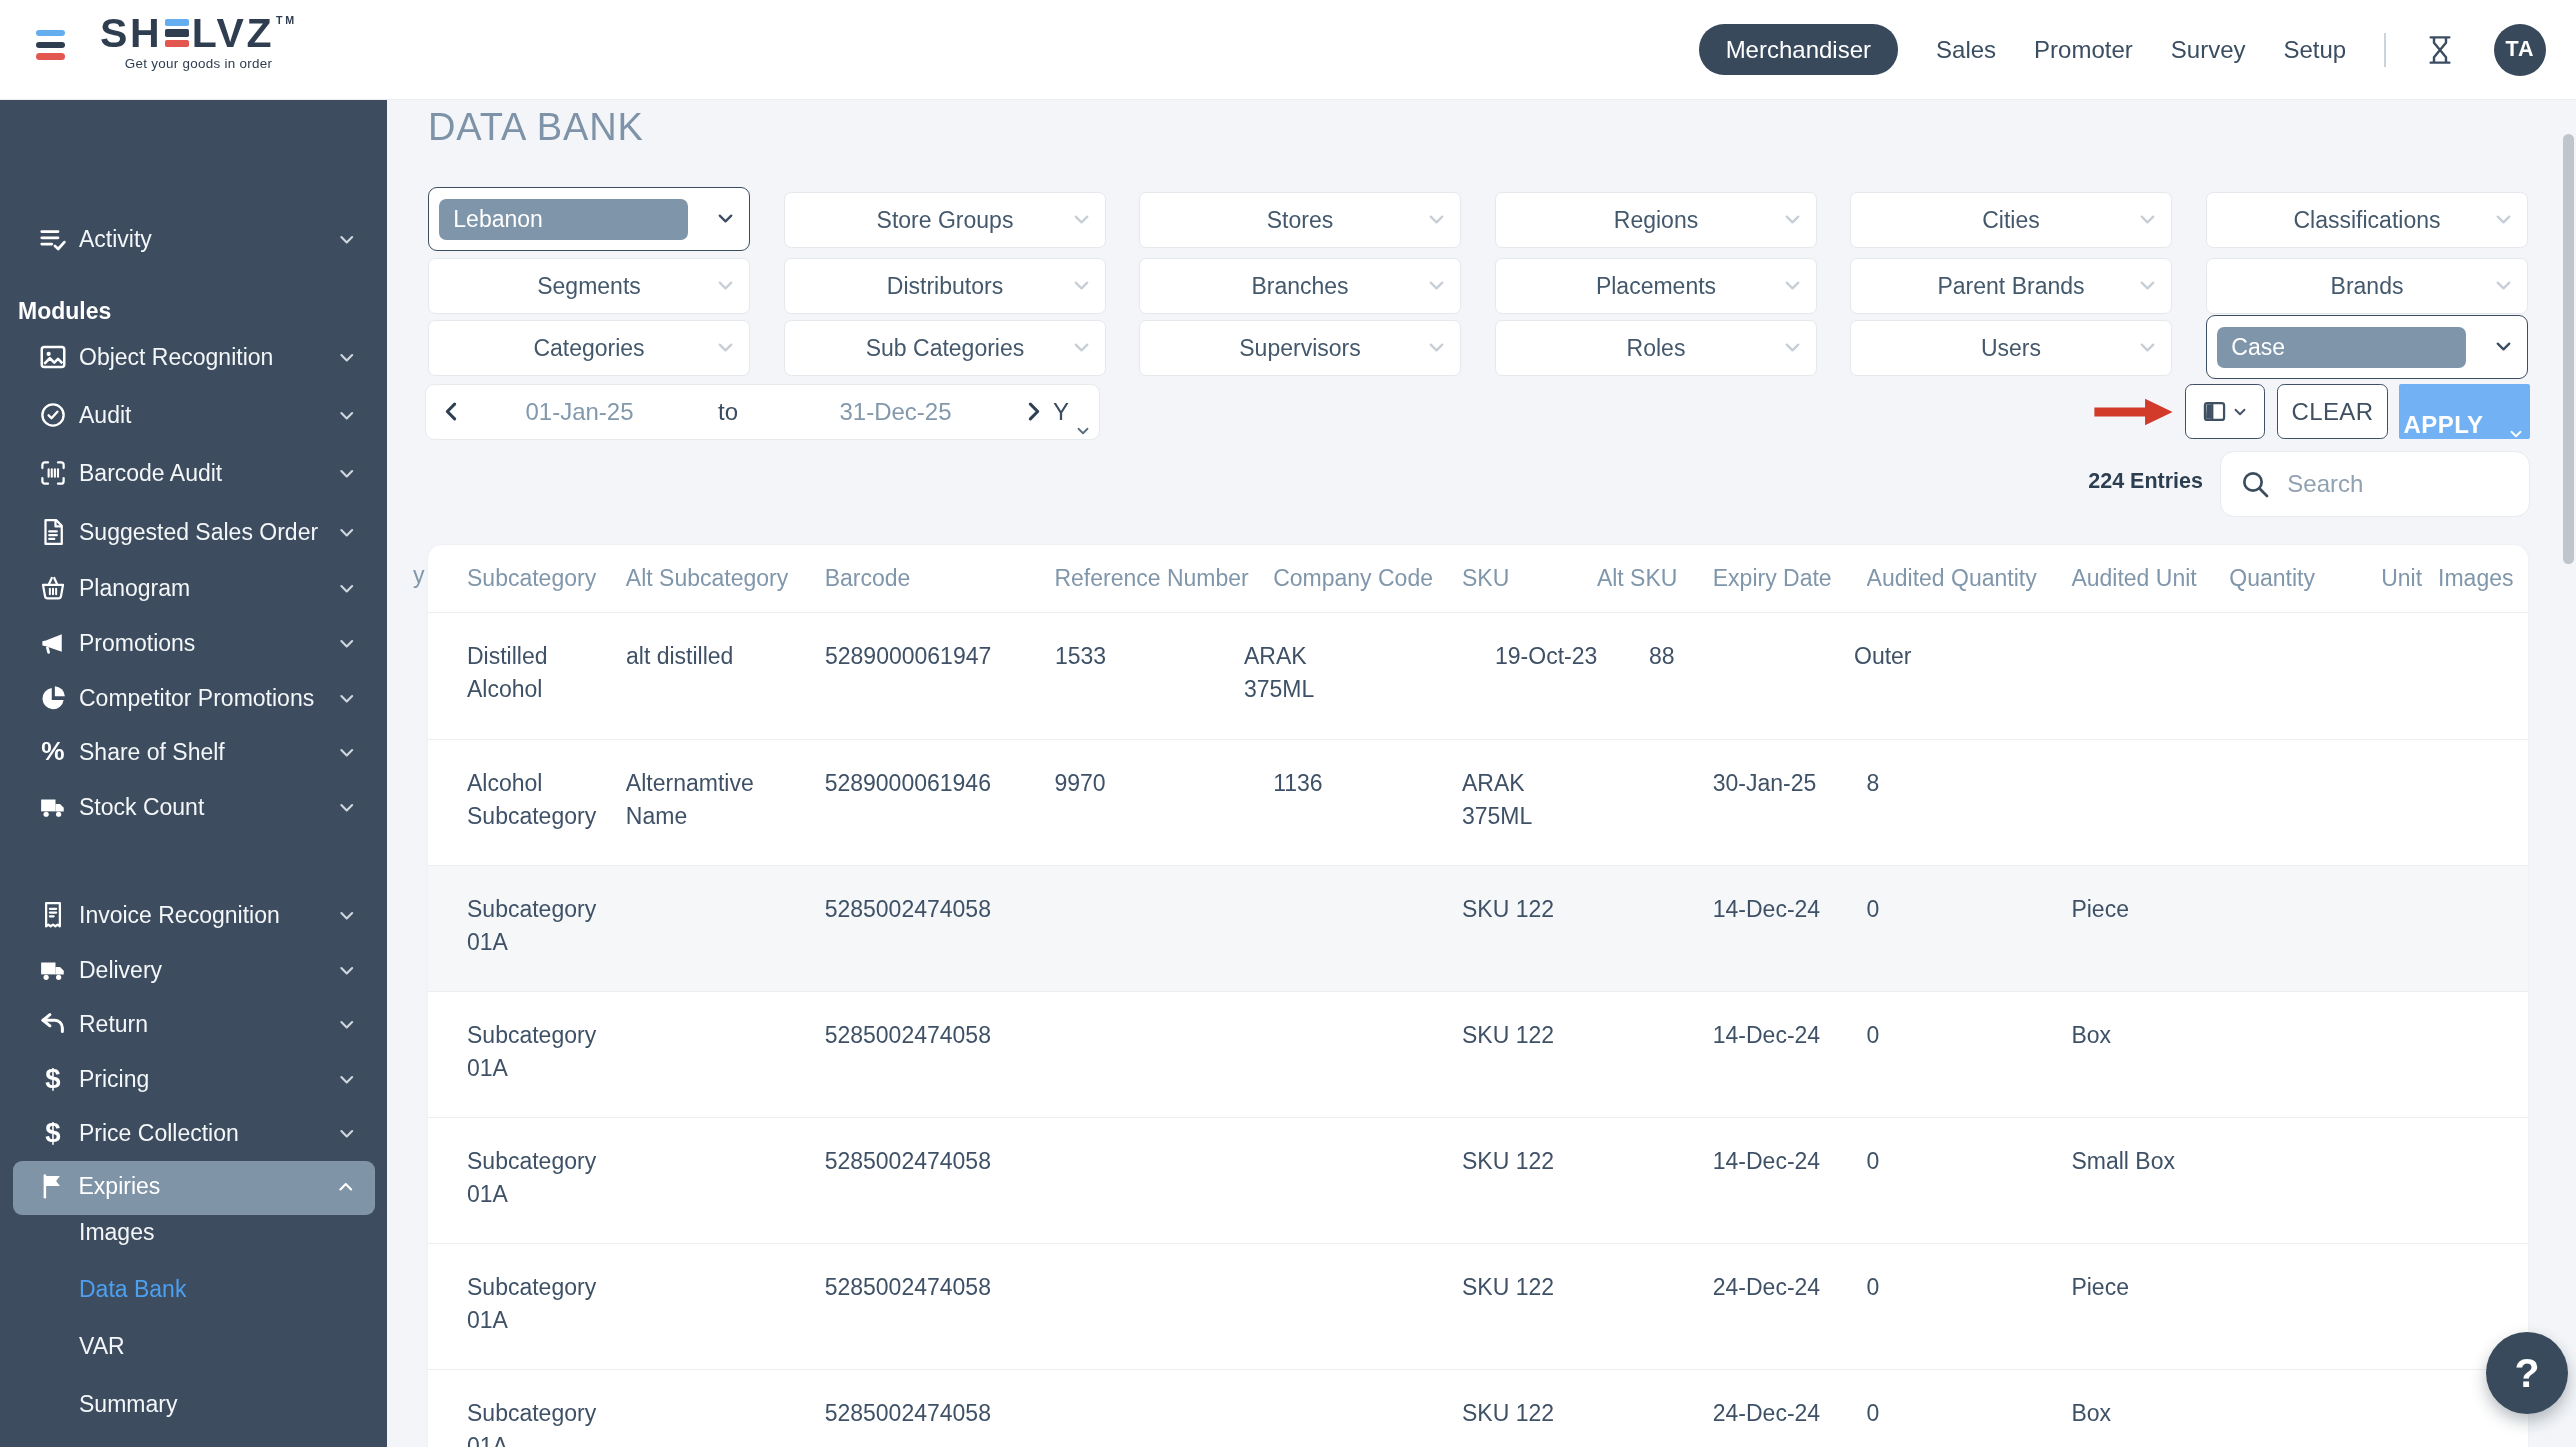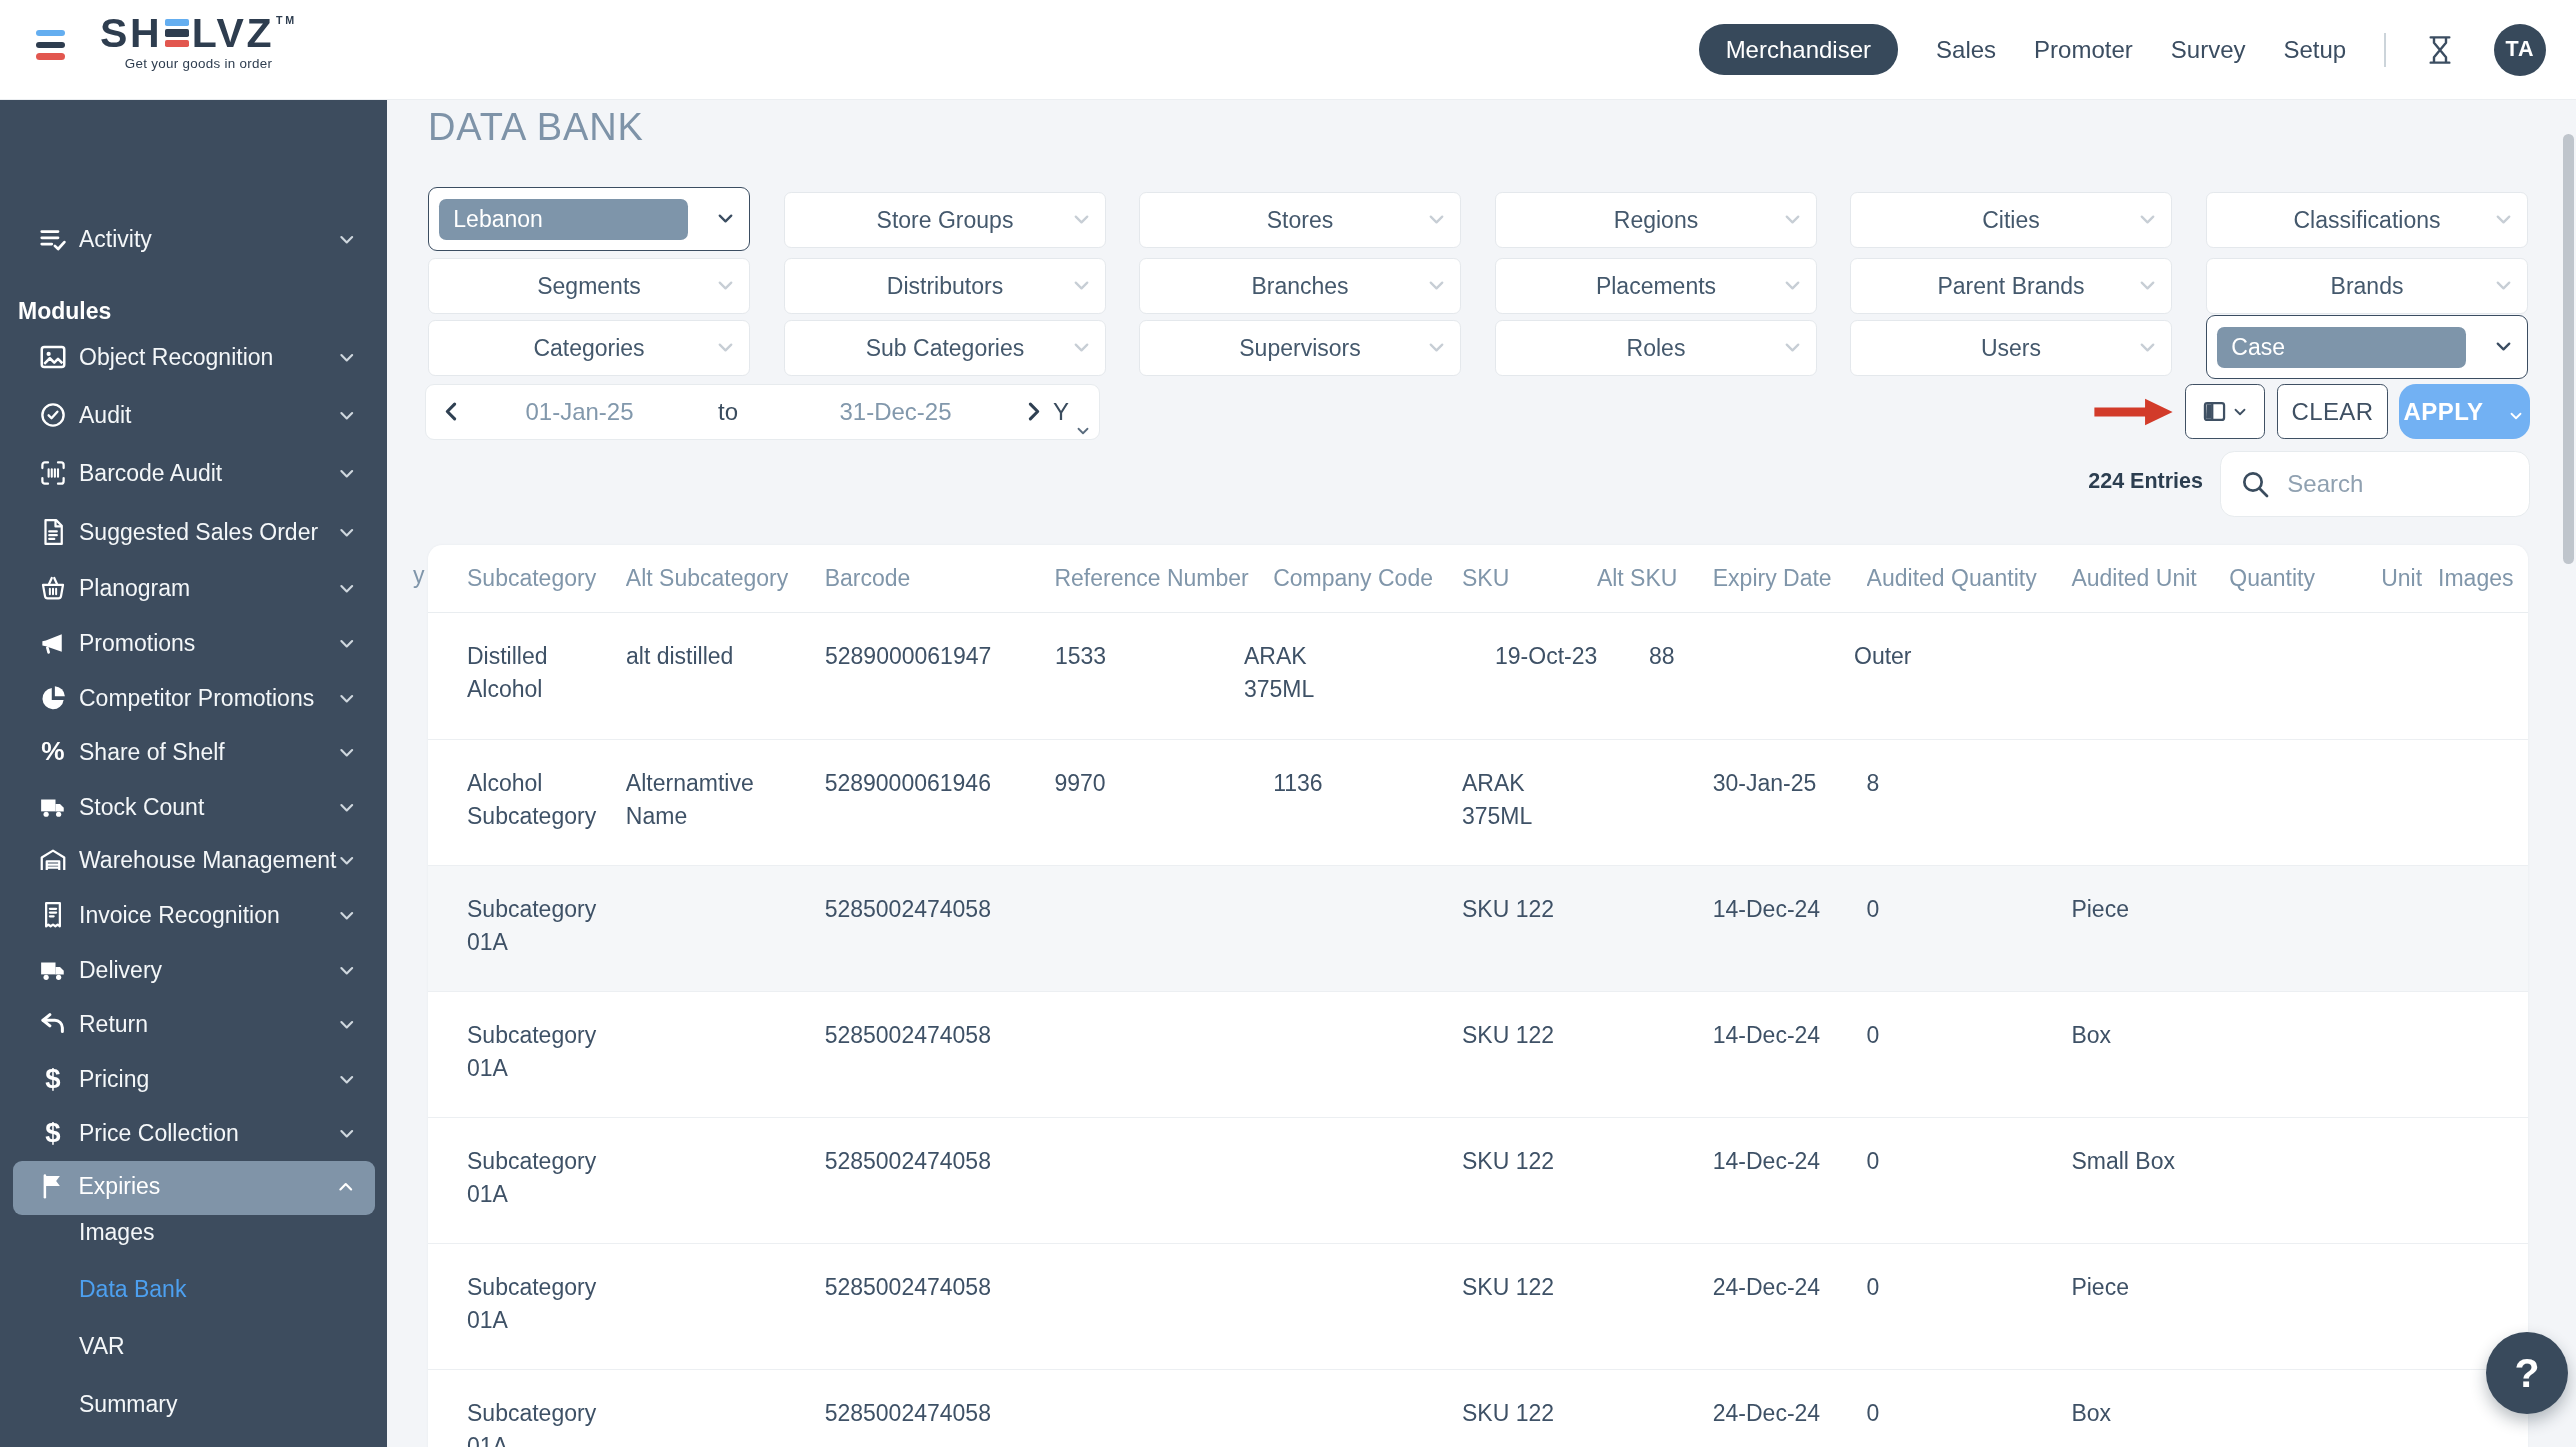--- a/index.html
+++ b/index.html
@@ -65,22 +65,22 @@
   
   .red-arrow{position:absolute;left:2094px;top:396px;width:79px;height:32px;}
   .cols-btn{position:absolute;left:2185px;top:384px;width:80px;height:55px;background:#fff;border:1.8px solid #3f5063;
             border-radius:7.2px;box-sizing:border-box;display:flex;align-items:center;justify-content:center;gap:3.6px;cursor:pointer;color:#3f5063;}
   .cols-btn .ci{width:27px;height:27px;} .cols-btn .ci svg{width:100%;height:100%;}
   .cols-btn .cc{width:18px;height:18px;} .cols-btn .cc svg{width:100%;height:100%;}
   .clear-btn{position:absolute;left:2277px;top:384px;width:111px;height:55px;background:#fff;border:1.8px solid #3f5063;
              border-radius:7.2px;box-sizing:border-box;font-size:24px;color:#3f5063;letter-spacing:0.4px;
              display:flex;align-items:center;justify-content:center;cursor:pointer;}
   .apply-btn{position:absolute;left:2399px;top:384px;width:131px;height:55px;background:#72b1f3;border:none;
-             border-radius:17px;font-size:24px;font-weight:700;color:#fff;letter-spacing:0.4px;
-             display:flex;align-items:center;justify-content:center;gap:24px;cursor:pointer;}
+             border-radius:2px;font-size:24px;font-weight:700;color:#fff;letter-spacing:0.4px;
+             display:flex;align-items:flex-end;justify-content:center;gap:24px;cursor:pointer;}
   .apply-btn .ac{width:18px;height:18px;color:#fff;} .apply-btn .ac svg{width:100%;height:100%;}
   .entries{position:absolute;left:2051px;top:469px;width:152px;text-align:right;font-size:21.5px;font-weight:700;color:#2c3e50;}
   .searchbox{position:absolute;left:2220px;top:451px;width:310px;height:66px;background:#fff;border:0.9px solid #e7ebee;
              border-radius:14.3px;box-sizing:border-box;display:flex;align-items:center;}
   .searchbox .si{width:32px;height:32px;margin-left:18px;color:#3a4c5e;flex:0 0 auto;}
   .searchbox .si svg{width:100%;height:100%;}
   .searchbox input{border:none;outline:none;background:transparent;margin-left:14.3px;font-size:24px;color:#44586c;width:206px;
              font-family:"Liberation Sans",sans-serif;}
   .searchbox input::placeholder{color:#90a1b1;}
   
@@ -234,30 +234,20 @@
           </svg></span>
       </div>
       <div class="side-item" style="top: 683px;">
         <span class="sicon"><svg viewBox="0 0 24 24">
             <path d="M2.5 6h11.5v9.5H2.5z" fill="currentColor"></path>
             <path d="M14 9.5h3.6l3 3v3H14z" fill="currentColor"></path>
             <circle cx="6.5" cy="17.8" r="2.1" fill="currentColor"></circle>
             <circle cx="16.5" cy="17.8" r="2.1" fill="currentColor"></circle>
           </svg></span>
         <span class="slbl">Stock Count</span>
-        <span class="schev"><svg viewBox="0 0 24 24" fill="none" stroke="currentColor" stroke-width="2.4" stroke-linecap="round" stroke-linejoin="round">
-            <path d="M6 9l6 6 6-6"></path>
-          </svg></span>
-      </div>
-      <div class="side-item" style="top: 736px;">
-        <span class="sicon"><svg viewBox="0 0 24 24" fill="none" stroke="currentColor" stroke-width="1.8" stroke-linejoin="round">
-            <path d="M3 20V10l9-5.5L21 10v10"></path>
-            <path d="M7 20v-7h10v7M7 15.7h10M7 18h10"></path>
-          </svg></span>
-        <span class="slbl">Warehouse Management</span>
         <span class="schev"><svg viewBox="0 0 24 24" fill="none" stroke="currentColor" stroke-width="2.4" stroke-linecap="round" stroke-linejoin="round">
             <path d="M6 9l6 6 6-6"></path>
           </svg></span>
       </div>
       <div class="side-item" style="top: 791px;">
         <span class="sicon"><svg viewBox="0 0 24 24" fill="none" stroke="currentColor" stroke-width="1.8" stroke-linejoin="round">
             <path d="M6.5 2.5h11V21l-1.8-1.3L13.9 21l-1.9-1.3L10.1 21l-1.8-1.3L6.5 21z"></path>
             <path d="M9.5 7h5M9.5 10h5M9.5 13h3" stroke-linecap="round"></path>
           </svg></span>
         <span class="slbl">Invoice Recognition</span>

